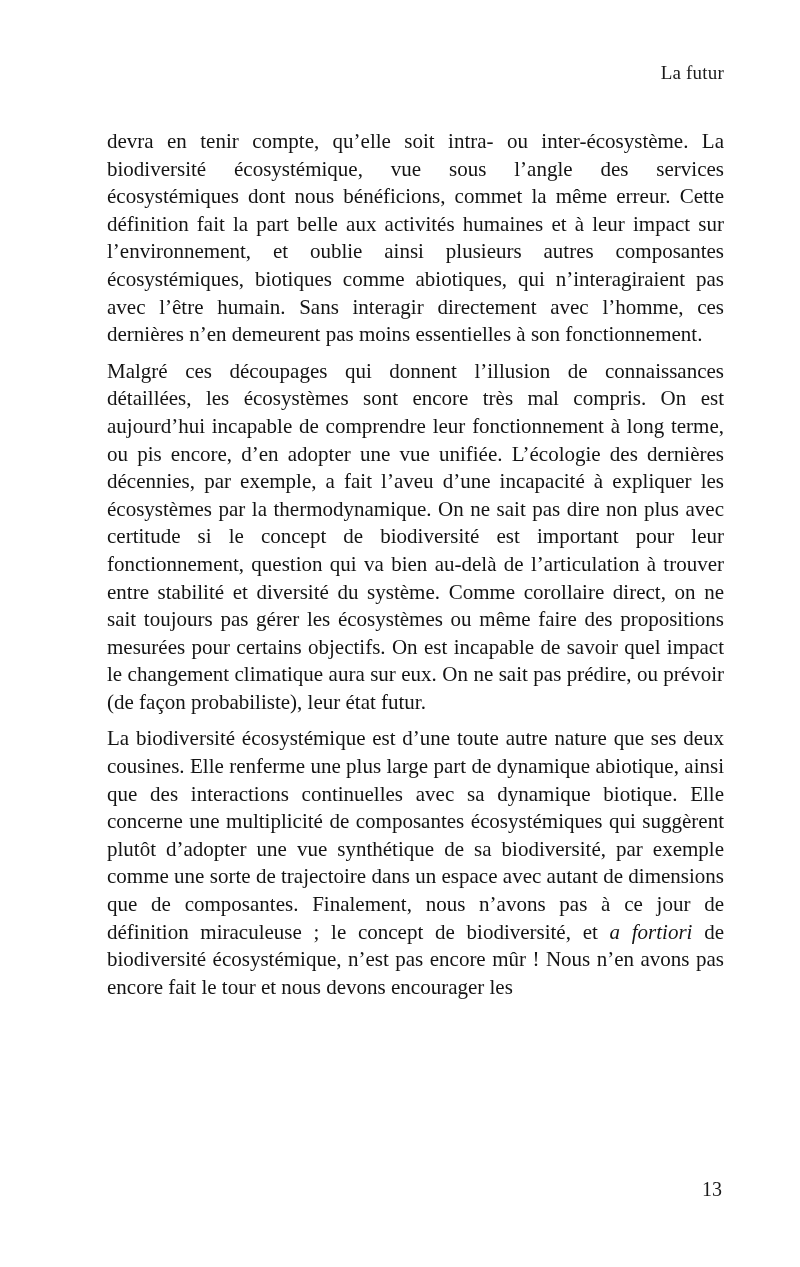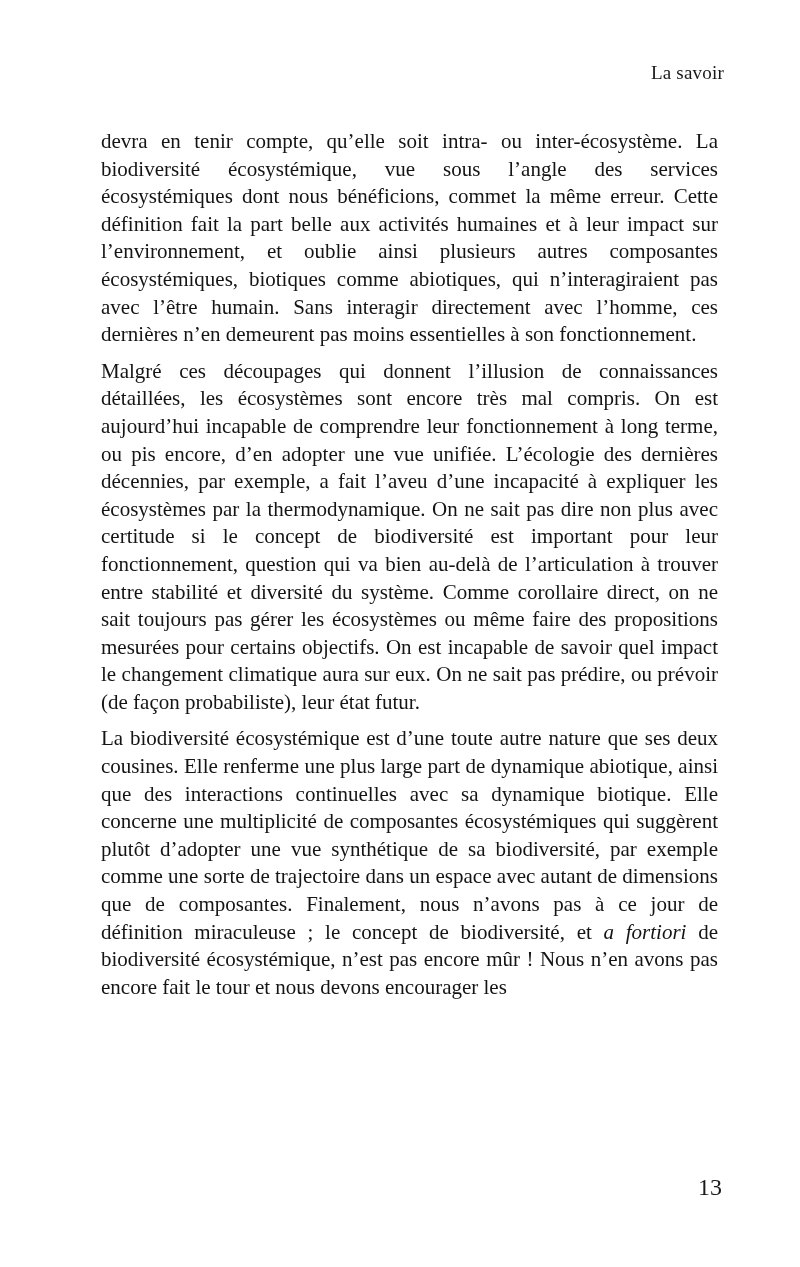--- a/index.html
+++ b/index.html
@@ -21,50 +21,50 @@
     position: absolute;
     top: 62px;
     right: 76px;
     font-size: 19px;
     letter-spacing: 0.2px;
     color: #1a1a1a;
   }
   .content {
     position: absolute;
     top: 128px;
-    left: 101px;
+    left: 107px;
     width: 617px;
     font-size: 21px;
     line-height: 27.6px;
     text-align: justify;
     text-justify: inter-word;
     hyphens: auto;
     -webkit-hyphens: auto;
     color: #141414;
   }
   .content p {
     margin: 0 0 9px 0;
   }
   .content p:last-child { margin-bottom: 16px; }
   .content em {
     font-style: italic;
   }
   .page-number {
     position: absolute;
     bottom: 66px;
     right: 78px;
-    font-size: 24px;
+    font-size: 20px;
     color: #1a1a1a;
   }
 </style>
 </head>
 <body>
 
 <div class="page">
-  <div class="running-header">La savoir</div>
+  <div class="running-header">La futur</div>
 
   <div class="content" id="content">
       <p><span>devra en tenir compte, qu’elle soit intra- ou inter-écosystème. La biodiversité écosystémique, vue sous l’angle des services écosystémiques dont nous bénéficions, commet la même erreur. Cette définition fait la part belle aux activités humaines et à leur impact sur l’environnement, et oublie ainsi plusieurs autres composantes écosystémiques, biotiques comme abiotiques, qui n’interagiraient pas avec l’être humain. Sans interagir directement avec l’homme, ces dernières n’en demeurent pas moins essentielles à son fonctionnement.</span></p>
       <p><span>Malgré ces découpages qui donnent l’illusion de connaissances détaillées, les écosystèmes sont encore très mal compris. On est aujourd’hui incapable de comprendre leur fonctionnement à long terme, ou pis encore, d’en adopter une vue unifiée. L’écologie des dernières décennies, par exemple, a fait l’aveu d’une incapacité à expliquer les écosystèmes par la thermodynamique. On ne sait pas dire non plus avec certitude si le concept de biodiversité est important pour leur fonctionnement, question qui va bien au-delà de l’articulation à trouver entre stabilité et diversité du système. Comme corollaire direct, on ne sait toujours pas gérer les écosystèmes ou même faire des propositions mesurées pour certains objectifs. On est incapable de savoir quel impact le changement climatique aura sur eux. On ne sait pas prédire, ou prévoir (de façon probabiliste), leur état futur.</span></p>
       <p><span>La biodiversité écosystémique est d’une toute autre nature que ses deux cousines. Elle renferme une plus large part de dynamique abiotique, ainsi que des interactions continuelles avec sa dynamique biotique. Elle concerne une multiplicité de composantes écosystémiques qui suggèrent plutôt d’adopter une vue synthétique de sa biodiversité, par exemple comme une sorte de trajectoire dans un espace avec autant de dimensions que de composantes. Finalement, nous n’avons pas à ce jour de définition miraculeuse ; le concept de biodiversité, et </span><em>a fortiori</em><span> de biodiversité écosystémique, n’est pas encore mûr ! Nous n’en avons pas encore fait le tour et nous devons encourager les</span></p>
     </div>
 
   <div class="page-number">13</div>
 </div>
 

